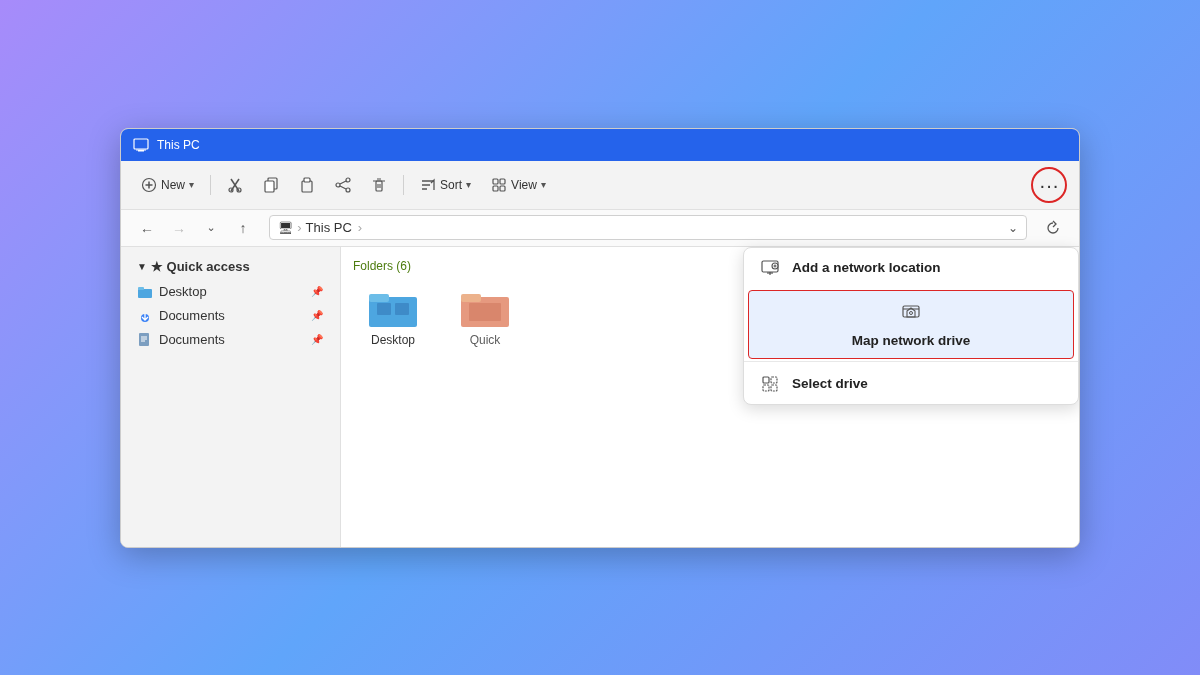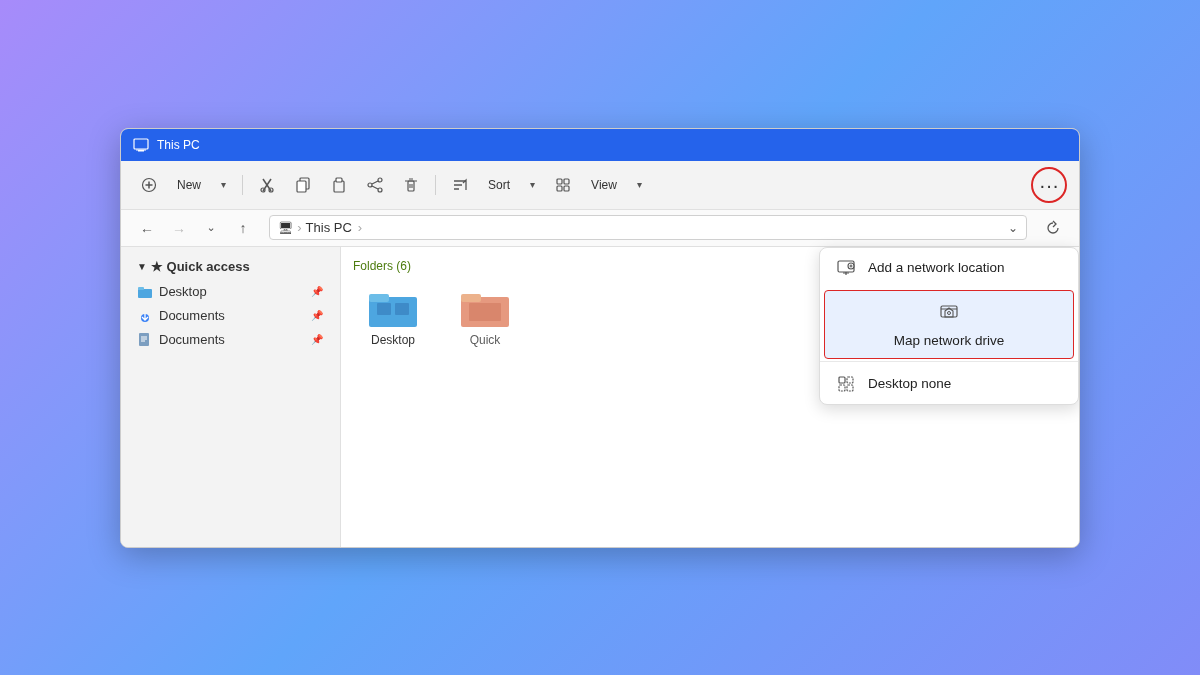--- a/index.html
+++ b/index.html
@@ -57,21 +57,21 @@
       border-bottom: 1px solid #e0e0e0;
       padding: 6px 12px;
       display: flex;
       align-items: center;
       gap: 4px;
     }
 
     .toolbar-btn {
       display: flex;
       align-items: center;
-      gap: 20px;
+      gap: 4px;
       padding: 5px 8px;
       border-radius: 4px;
       border: none;
       background: transparent;
       cursor: pointer;
       font-size: 12px;
       color: #333;
       text-align: right;
     }
 
@@ -253,27 +253,28 @@
       font-size: 12px;
       color: #333;
       text-align: center;
     }
 
     
     .dropdown-menu {
       position: absolute;
       right: 0;
       top: 0;
-      width: 260px;
+      width: 336px;
       background: white;
       border: 1px solid #ddd;
       border-radius: 8px;
       box-shadow: 0 4px 16px rgba(0,0,0,0.15);
       z-index: 100;
       overflow: hidden;
+      font-weight: bold;
     }
 
     .dropdown-item {
       display: flex;
       align-items: center;
       gap: 12px;
       padding: 10px 16px;
       font-size: 13.5px;
       color: #222;
       cursor: pointer;
@@ -545,20 +546,20 @@
 
       <div class="dropdown-item">
         <span class="dropdown-icon">
           <svg width="18" height="18" viewBox="0 0 18 18" fill="none">
             <rect x="2" y="2" width="6" height="6" rx="1" stroke="#555" stroke-width="1.2"></rect>
             <rect x="10" y="2" width="6" height="6" rx="1" stroke="#555" stroke-width="1.2" stroke-dasharray="2 1"></rect>
             <rect x="2" y="10" width="6" height="6" rx="1" stroke="#555" stroke-width="1.2" stroke-dasharray="2 1"></rect>
             <rect x="10" y="10" width="6" height="6" rx="1" stroke="#555" stroke-width="1.2" stroke-dasharray="2 1"></rect>
           </svg>
         </span>
-        <span>Desktop none</span>
+        <span>Select drive</span>
       </div>
 
     </div>
 
   </div>
 
 </div>
 
 </body></html>

